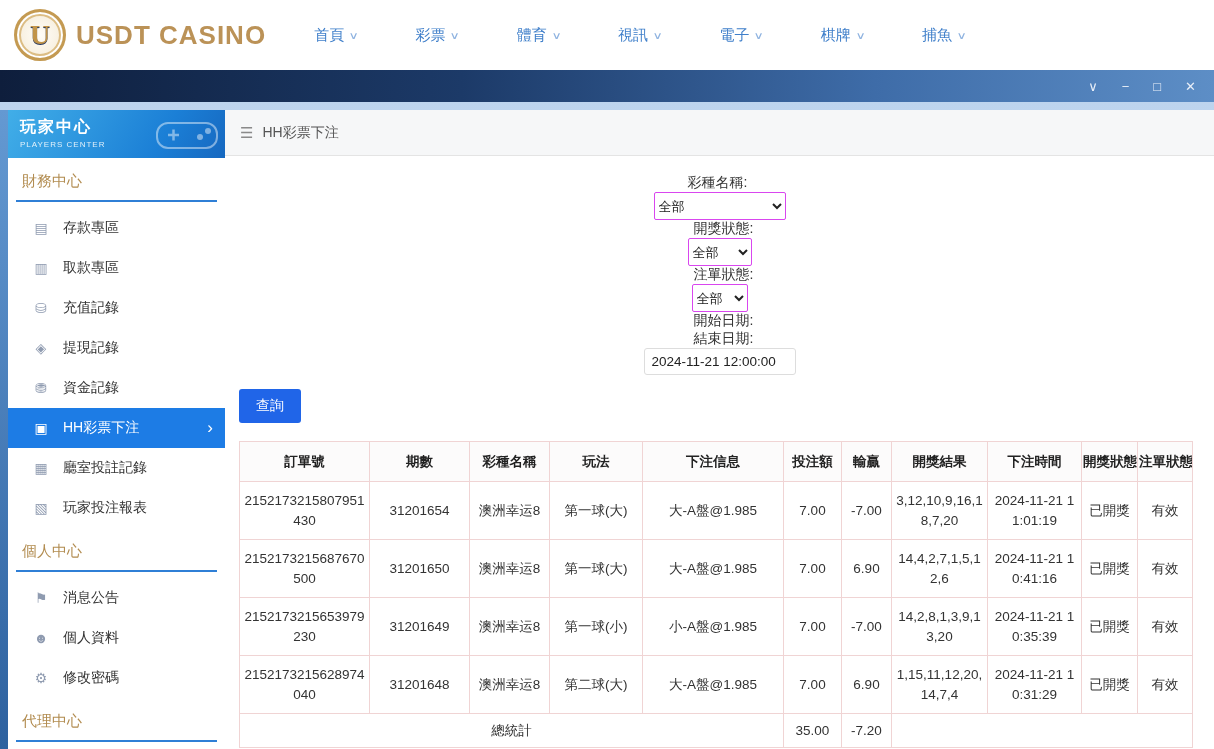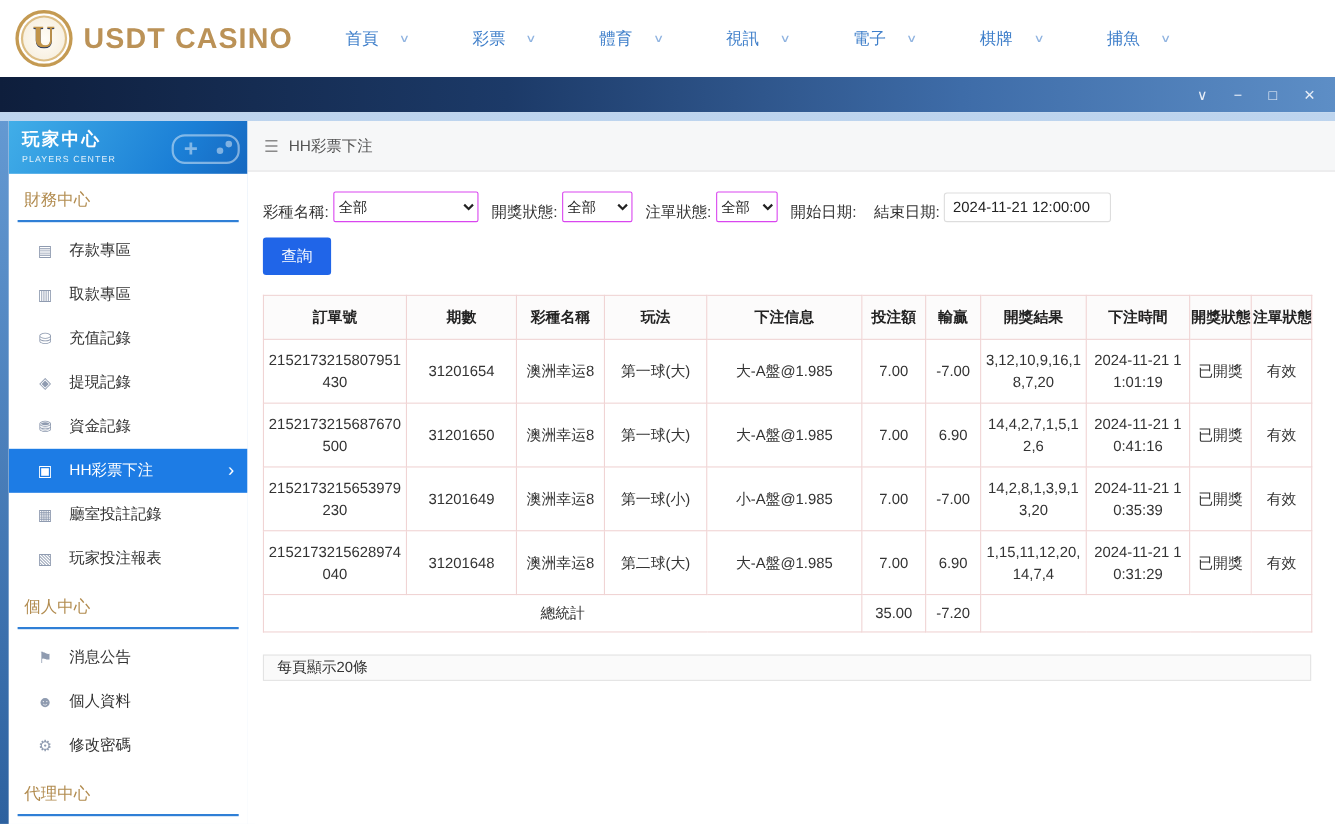--- a/index.html
+++ b/index.html
@@ -9,21 +9,21 @@
   
   .top-header { height:70px; display:flex; align-items:center; padding:0 14px; background:#fff; }
   .logo-wrap { display:flex; align-items:center; gap:10px; min-width:235px; }
   .logo-badge { width:52px; height:52px; border-radius:50%; border:3px solid #c49a52;
     box-shadow: inset 0 0 0 2px #fff, inset 0 0 0 4px #dcbd84;
     display:flex; align-items:center; justify-content:center; background:radial-gradient(#fffdf8,#f3e8d2); }
   .logo-u { font-family:"Liberation Serif","DejaVu Serif",serif; font-size:28px; font-weight:bold;
     color:#c19449; text-shadow:0 1px 0 #24365e; }
   .logo-text { font-size:26px; font-weight:bold; color:#bb9257; letter-spacing:1px; white-space:nowrap; }
   .top-nav { display:flex; gap:58px; margin-left:48px; }
-  .nav-item { display:inline-flex; align-items:center; gap:20px; color:#3f7fca; font-size:15px; cursor:pointer; }
+  .nav-item { display:inline-flex; align-items:center; gap:6px; color:#3f7fca; font-size:15px; cursor:pointer; }
   .nav-item .chev { font-size:10px; color:#8fb3e0; transform:scaleX(1.4); }
 
   
   .titlebar { height:32px; background:linear-gradient(90deg,#0e1e3c 0%,#1c3a68 38%,#3e6ca8 72%,#5d8ec6 100%);
     display:flex; justify-content:flex-end; align-items:center; gap:24px; padding-right:18px; }
   .win-ctl { color:#e9eff8; font-size:13px; cursor:pointer; line-height:1; }
 
   
   .window-body { display:flex; height:647px; padding:8px 0 0 0; background:linear-gradient(180deg,#bdd4ee,#e9f2fb); }
   .frame-left { width:8px; background:linear-gradient(180deg,#6499d2,#2d619f); flex:0 0 8px; }
@@ -44,21 +44,21 @@
   .side-item.active .micon { color:#fff; }
   .side-item .chev-r { position:absolute; right:12px; font-size:17px; color:#fff; }
 
   
   .content { flex:1; background:#fff; overflow:hidden; }
   .breadcrumb { height:46px; background:#f6f7f8; border-bottom:1px solid #e4e4e4;
     display:flex; align-items:center; gap:9px; padding-left:15px; font-size:14px; color:#555; }
   .breadcrumb .micon { color:#8a8a8a; font-size:15px; }
 
   .filter-area { padding:18px 14px 0; }
-  .filter-row { display:flex; align-items:flex-end; font-size:14px; color:#333; white-space:nowrap; }
+  .filter-row { display:flex; align-items:center; font-size:14px; color:#333; white-space:nowrap;flex-direction:column; }
   .flabel { margin-right:4px; }
   .fgap { margin-left:12px; }
   select.sel { height:28px; border:1px solid #d946ef; border-radius:2px; font-size:13px; background:#fff; color:#222;
     font-family:inherit; }
   .sel-lottery { width:132px; }
   .sel-draw { width:64px; }
   .sel-order { width:56px; }
   input.dateinp { width:152px; height:27px; border:1px solid #ddd; border-radius:3px; padding:0 7px;
     font-size:13.5px; color:#222; font-family:inherit; }
   .query-btn { margin-top:14px; background:#2065e8; color:#fff; border:none; border-radius:3px;

